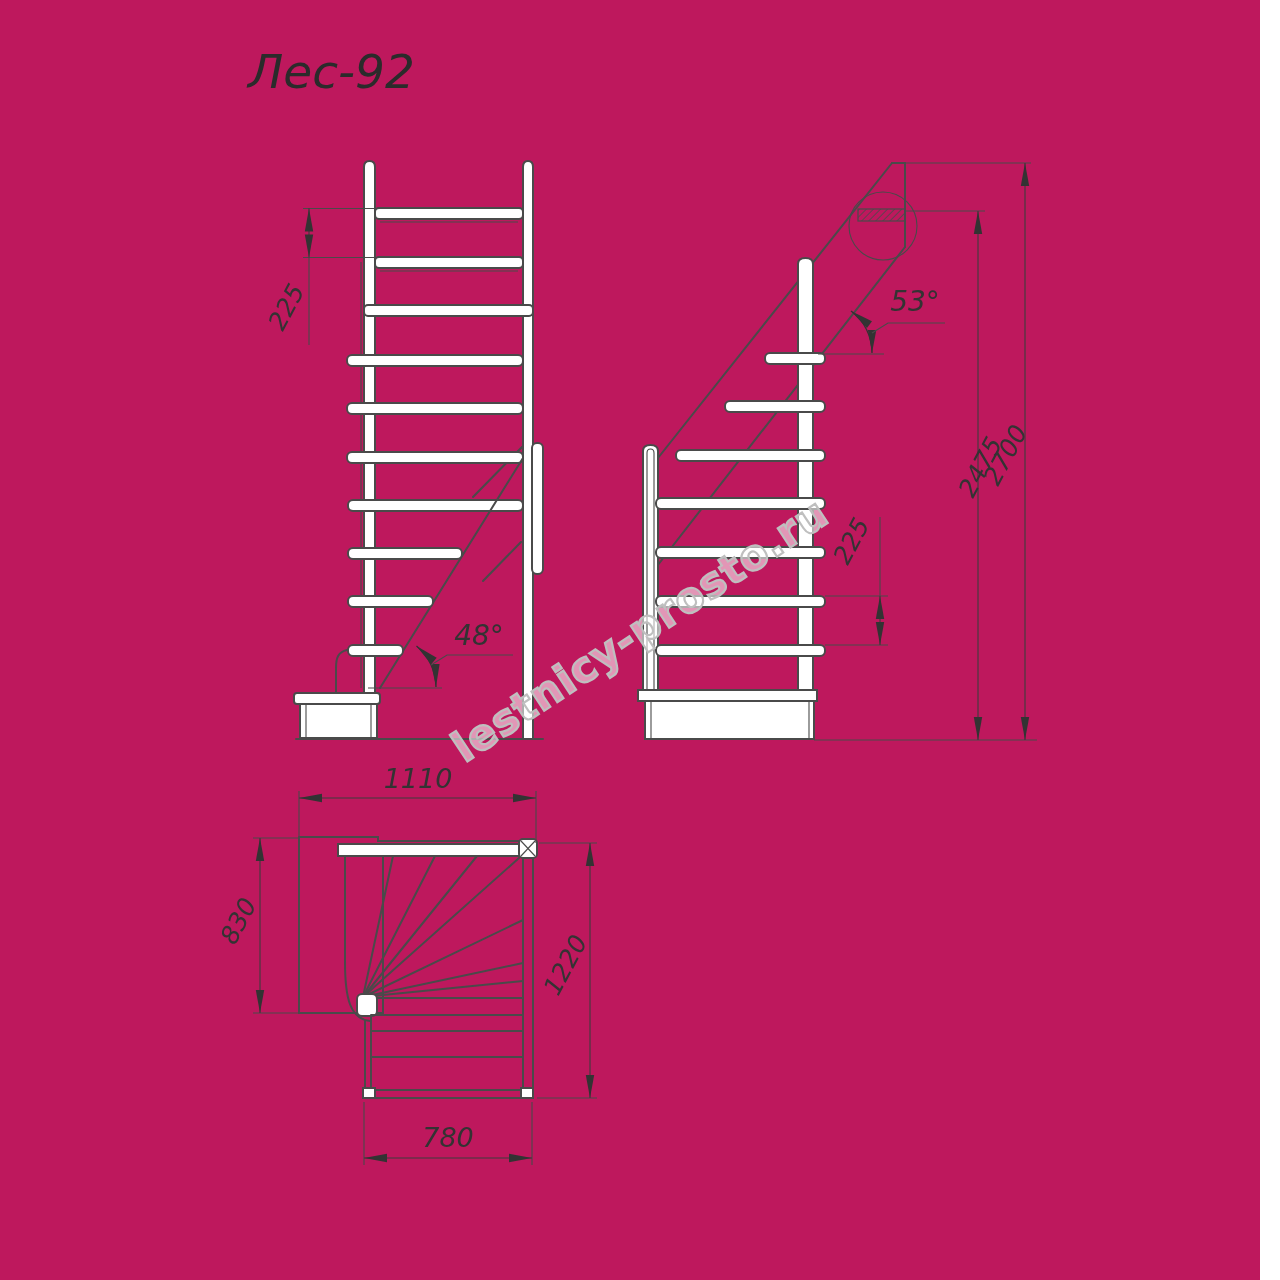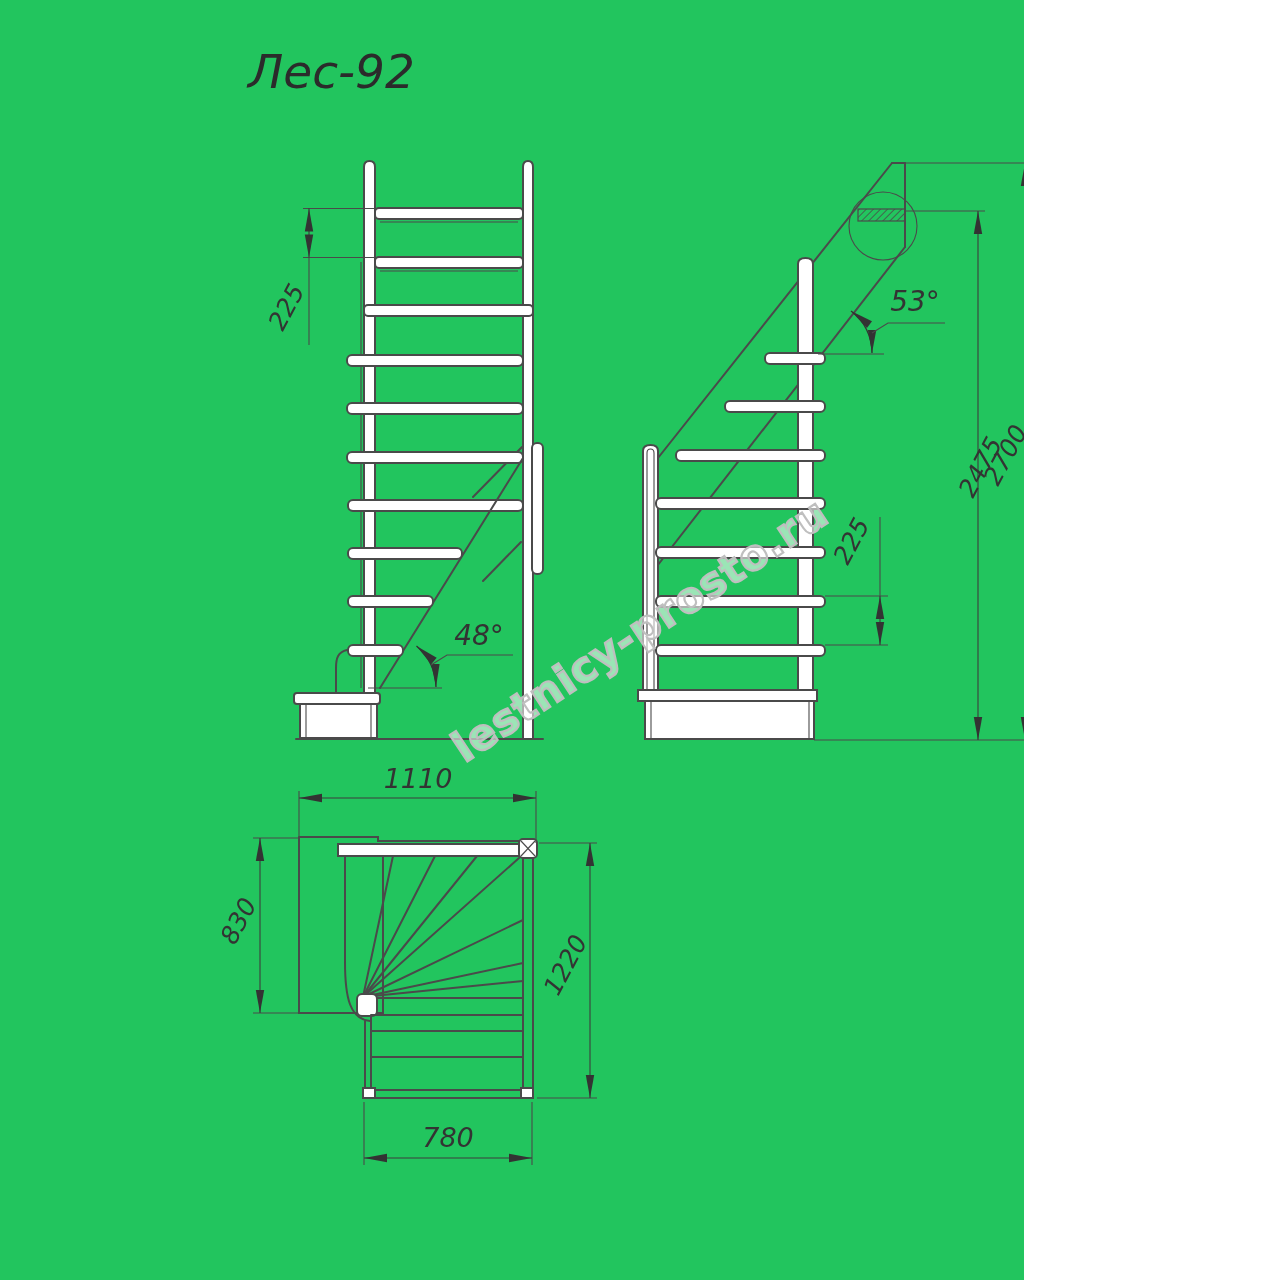--- a/index.html
+++ b/index.html
@@ -1,16 +1,16 @@
 <!DOCTYPE html>
 <html><head>
 <meta charset="utf-8">
 <style>
   html,body{margin:0;padding:0;background:#ffffff;}
-  .page{width:1024px;height:1280px;background:#22c55e;position:relative;overflow:hidden;}
+  .page{width:1260px;height:1280px;background:#be185d;position:relative;overflow:hidden;}
   svg{display:block;}
   .ln  { stroke:#4a4a4a; stroke-width:2;   fill:none; stroke-linecap:round; }
   .lnf { stroke:#4a4a4a; stroke-width:2;   fill:#ffffff; }
   .thin{ stroke:#4a4a4a; stroke-width:1.1; fill:none; }
   .dim { stroke:#3d3d3d; stroke-width:1.1; fill:none;
          marker-start:url(#arw); marker-end:url(#arw); }
   .arc { stroke:#333;    stroke-width:1.3; fill:none;
          marker-start:url(#arw); marker-end:url(#arw); }
   .txt { font:italic 25px "DejaVu Sans", sans-serif; fill:#333; text-anchor:middle; }
   .txth{ font:italic 27px "DejaVu Sans", sans-serif; fill:#333; text-anchor:middle; }

